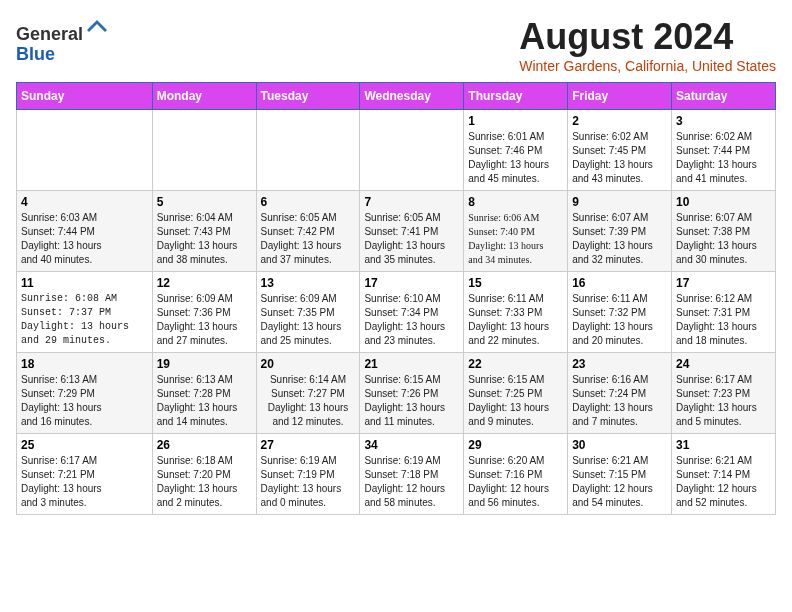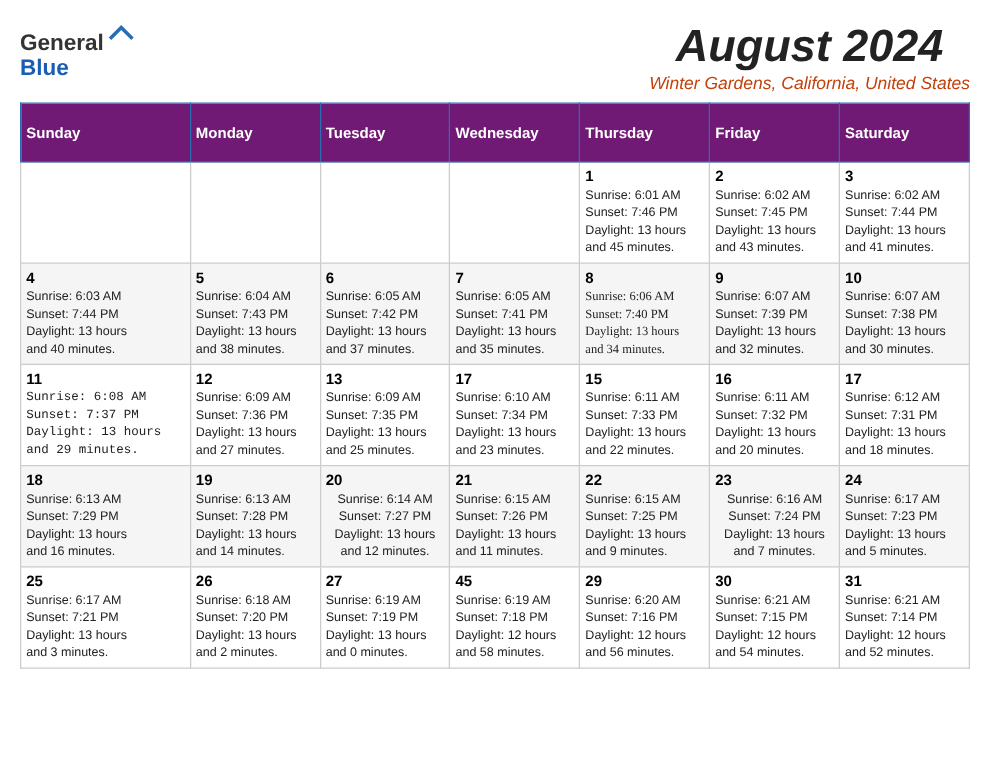--- a/index.html
+++ b/index.html
@@ -26,41 +26,40 @@
       line-height: 1.1;
     }
     .logo-general { color: #333; }
     .logo-blue { color: #1a5db5; }
     .logo-icon {
       width: 24px;
       height: 24px;
       margin-left: 2px;
     }
     .title-block {
-      text-align: center;
-      font-style: italic;
+      text-align: left;
     }
     .main-title {
       font-size: 36px;
       font-weight: bold;
       color: #222;
     }
     .subtitle {
       font-size: 14px;
       color: #c2410c;
     }
     table {
       width: 100%;
       border-collapse: collapse;
       font-size: 11px;
     }
     thead th {
-      background: #701a75;
+      background: #d946ef;
       color: #fff;
-      padding: 16px 4px;
+      padding: 6px 4px;
       text-align: left;
       font-size: 12px;
       border: 1px solid #2a6db5;
     }
     tbody td {
       border: 1px solid #ccc;
       vertical-align: top;
       padding: 4px;
       height: 80px;
       background: #fff;
@@ -275,21 +274,21 @@
         </td>
         <td>
           <div class="day-number">22</div>
           <div class="day-info" style="white-space: pre-line;">Sunrise: 6:15 AM
 Sunset: 7:25 PM
 Daylight: 13 hours
 and 9 minutes.</div>
         </td>
         <td>
           <div class="day-number">23</div>
-          <div class="day-info" style="white-space: pre-line; text-align: center;">Sunrise: 6:16 AM
+          <div class="day-info" style="white-space: pre-line;">Sunrise: 6:16 AM
 Sunset: 7:24 PM
 Daylight: 13 hours
 and 7 minutes.</div>
         </td>
         <td>
           <div class="day-number">24</div>
           <div class="day-info" style="white-space: pre-line;">Sunrise: 6:17 AM
 Sunset: 7:23 PM
 Daylight: 13 hours
 and 5 minutes.</div>
@@ -311,21 +310,21 @@
 and 2 minutes.</div>
         </td>
         <td>
           <div class="day-number">27</div>
           <div class="day-info" style="white-space: pre-line;">Sunrise: 6:19 AM
 Sunset: 7:19 PM
 Daylight: 13 hours
 and 0 minutes.</div>
         </td>
         <td>
-          <div class="day-number">45</div>
+          <div class="day-number">34</div>
           <div class="day-info" style="white-space: pre-line;">Sunrise: 6:19 AM
 Sunset: 7:18 PM
 Daylight: 12 hours
 and 58 minutes.</div>
         </td>
         <td>
           <div class="day-number">29</div>
           <div class="day-info" style="white-space: pre-line;">Sunrise: 6:20 AM
 Sunset: 7:16 PM
 Daylight: 12 hours

